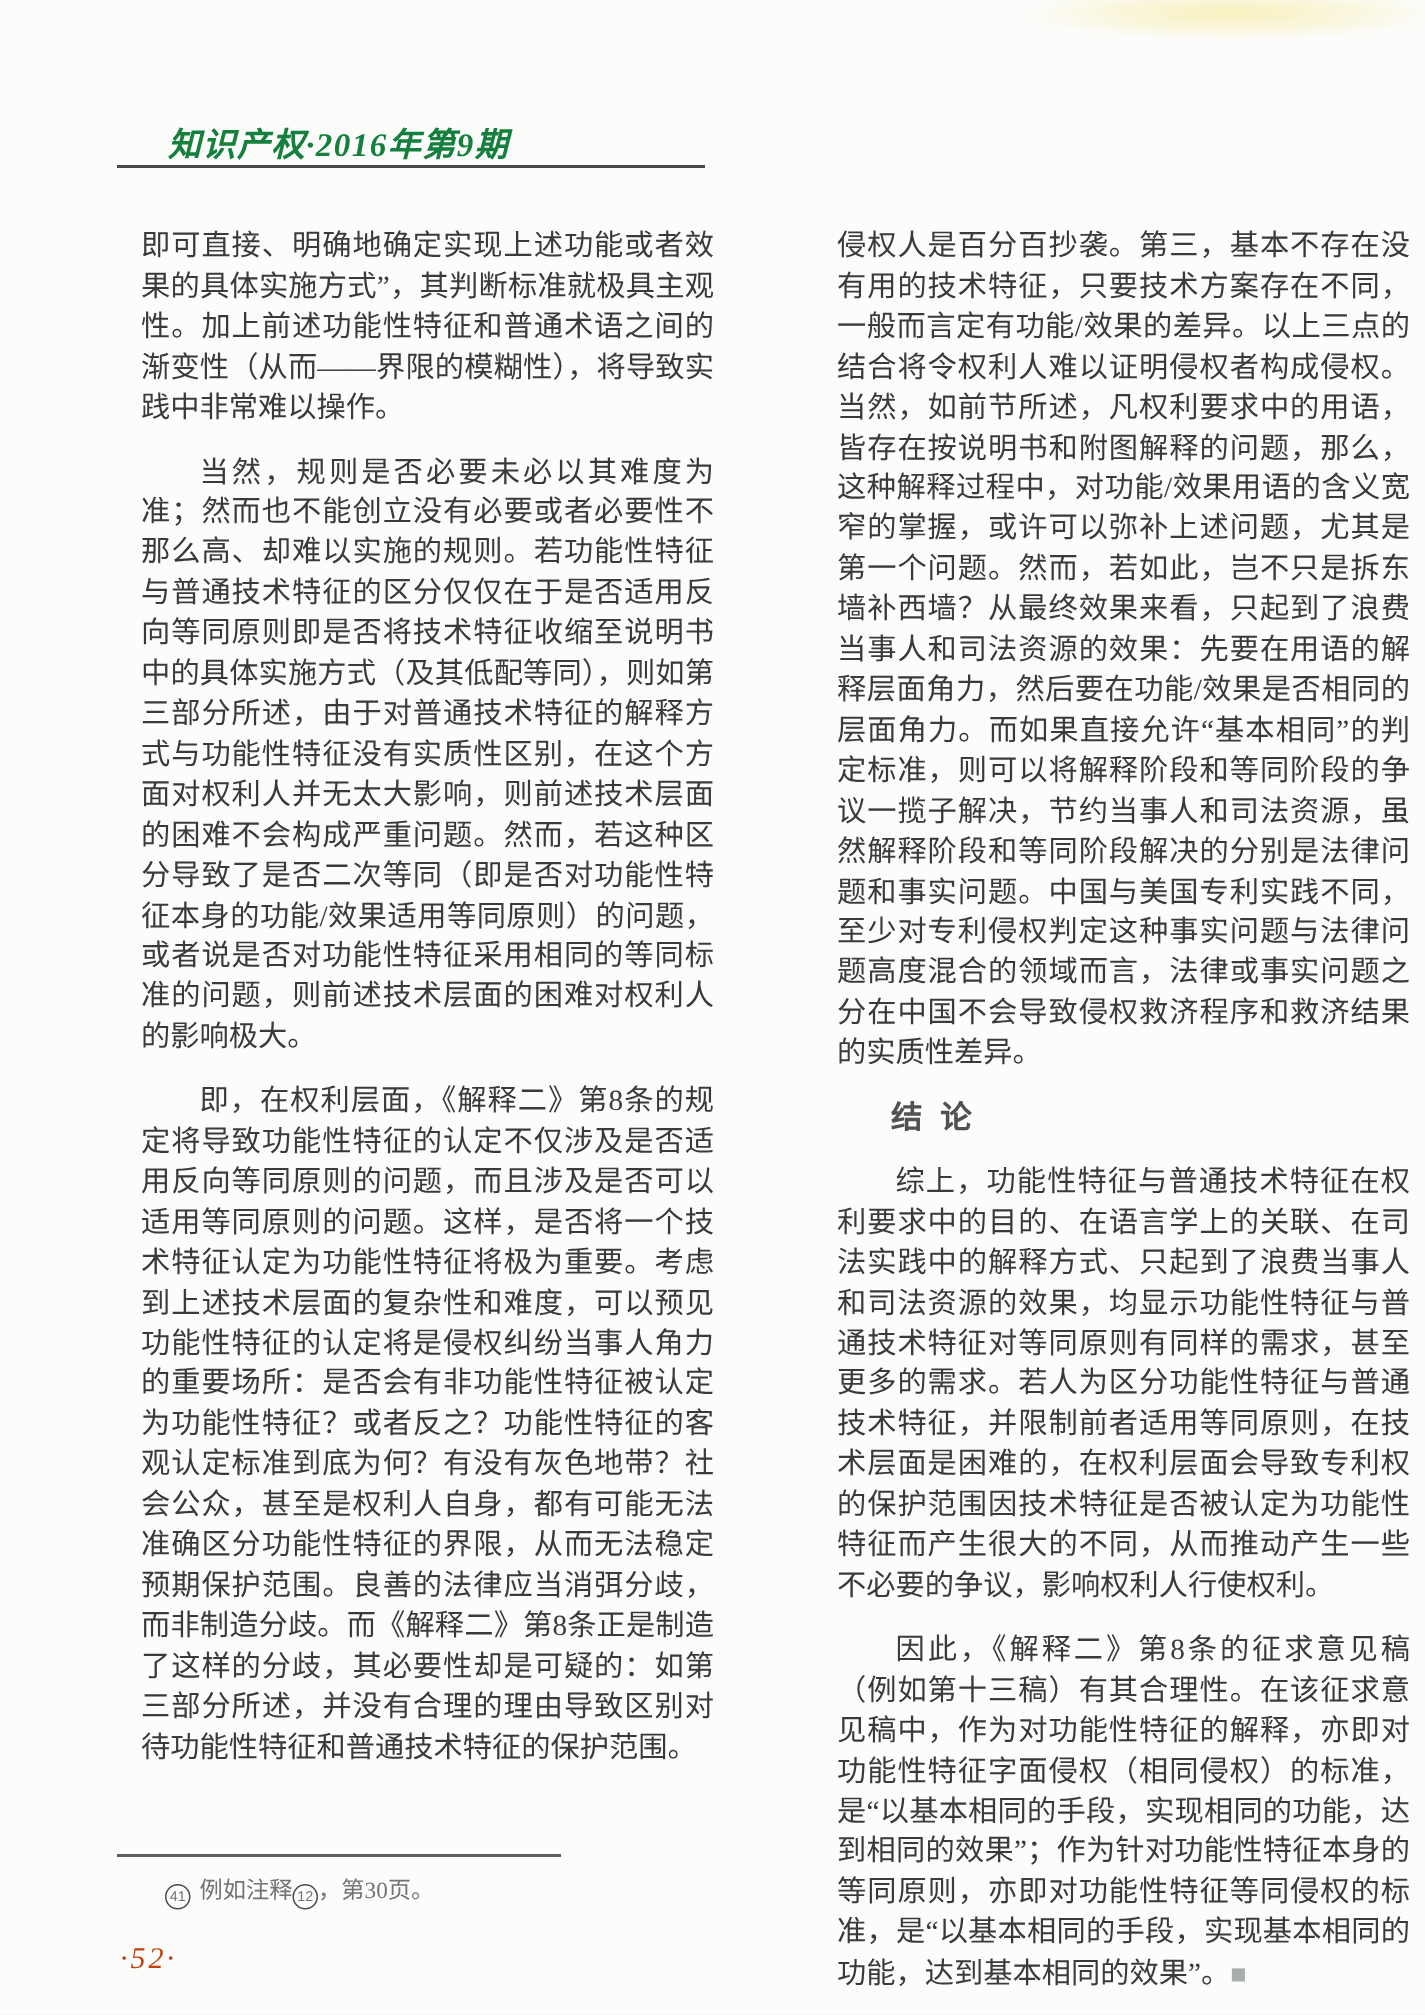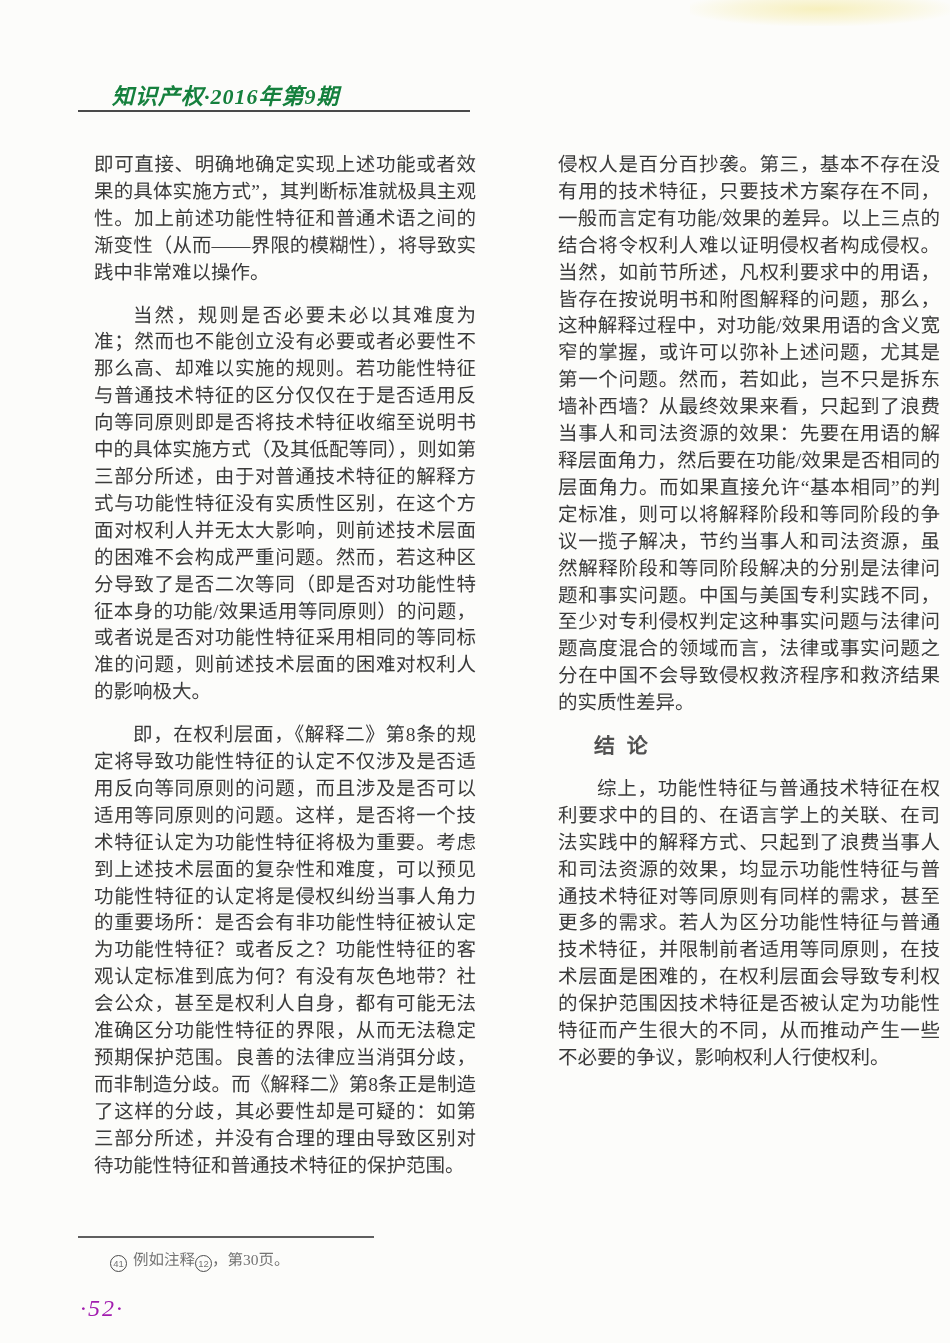--- a/index.html
+++ b/index.html
@@ -97,23 +97,23 @@
     text-align: center;
     vertical-align: -2px;
     margin-right: 6px;
   }
   .footnote .circ-inline { margin: 0; }
   .page-number {
     position: absolute;
     left: 80px; top: 1295px;
     font-family: "Liberation Serif", "DejaVu Serif", serif;
     font-style: italic;
-    font-size: 24px;
+    font-size: 20px;
     letter-spacing: 2px;
-    color: #a21caf;
+    color: #c2410c;
   }
 </style>
 </head>
 <body>
 
 <div class="page">
 
   <div class="scan-smudge"></div>
 
   <div class="journal-header">知识产权·2016年第9期</div>
@@ -122,20 +122,21 @@
   <div class="col col-left">
     <p>即可直接、明确地确定实现上述功能或者效果的具体实施方式”，其判断标准就极具主观性。加上前述功能性特征和普通术语之间的渐变性（从而——界限的模糊性），将导致实践中非常难以操作。</p>
     <p class="indent">当然，规则是否必要未必以其难度为准；然而也不能创立没有必要或者必要性不那么高、却难以实施的规则。若功能性特征与普通技术特征的区分仅仅在于是否适用反向等同原则即是否将技术特征收缩至说明书中的具体实施方式（及其低配等同），则如第三部分所述，由于对普通技术特征的解释方式与功能性特征没有实质性区别，在这个方面对权利人并无太大影响，则前述技术层面的困难不会构成严重问题。然而，若这种区分导致了是否二次等同（即是否对功能性特征本身的功能/效果适用等同原则）的问题，或者说是否对功能性特征采用相同的等同标准的问题，则前述技术层面的困难对权利人的影响极大。</p>
     <p class="indent">即，在权利层面，《解释二》第8条的规定将导致功能性特征的认定不仅涉及是否适用反向等同原则的问题，而且涉及是否可以适用等同原则的问题。这样，是否将一个技术特征认定为功能性特征将极为重要。考虑到上述技术层面的复杂性和难度，可以预见功能性特征的认定将是侵权纠纷当事人角力的重要场所：是否会有非功能性特征被认定为功能性特征？或者反之？功能性特征的客观认定标准到底为何？有没有灰色地带？社会公众，甚至是权利人自身，都有可能无法准确区分功能性特征的界限，从而无法稳定预期保护范围。良善的法律应当消弭分歧，而非制造分歧。而《解释二》第8条正是制造了这样的分歧，其必要性却是可疑的：如第三部分所述，并没有合理的理由导致区别对待功能性特征和普通技术特征的保护范围。</p>
   </div>
 
   <div class="col col-right">
     <p>侵权人是百分百抄袭。第三，基本不存在没有用的技术特征，只要技术方案存在不同，一般而言定有功能/效果的差异。以上三点的结合将令权利人难以证明侵权者构成侵权。当然，如前节所述，凡权利要求中的用语，皆存在按说明书和附图解释的问题，那么，这种解释过程中，对功能/效果用语的含义宽窄的掌握，或许可以弥补上述问题，尤其是第一个问题。然而，若如此，岂不只是拆东墙补西墙？从最终效果来看，只起到了浪费当事人和司法资源的效果：先要在用语的解释层面角力，然后要在功能/效果是否相同的层面角力。而如果直接允许“基本相同”的判定标准，则可以将解释阶段和等同阶段的争议一揽子解决，节约当事人和司法资源，虽然解释阶段和等同阶段解决的分别是法律问题和事实问题。中国与美国专利实践不同，至少对专利侵权判定这种事实问题与法律问题高度混合的领域而言，法律或事实问题之分在中国不会导致侵权救济程序和救济结果的实质性差异。</p>
     <h2 class="conclusion-heading">结 论</h2>
     <p class="indent">综上，功能性特征与普通技术特征在权利要求中的目的、在语言学上的关联、在司法实践中的解释方式、只起到了浪费当事人和司法资源的效果，均显示功能性特征与普通技术特征对等同原则有同样的需求，甚至更多的需求。若人为区分功能性特征与普通技术特征，并限制前者适用等同原则，在技术层面是困难的，在权利层面会导致专利权的保护范围因技术特征是否被认定为功能性特征而产生很大的不同，从而推动产生一些不必要的争议，影响权利人行使权利。</p>
+    <p class="indent"><span>因此，《解释二》第8条的征求意见稿（例如第十三稿）有其合理性。在该征求意见稿中，作为对功能性特征的解释，亦即对功能性特征字面侵权（相同侵权）的标准，是“以基本相同的手段，实现相同的功能，达到相同的效果”；作为针对功能性特征本身的等同原则，亦即对功能性特征等同侵权的标准，是“以基本相同的手段，实现基本相同的功能，达到基本相同的效果”。</span><span class="end-mark">■</span></p>
   </div>
 
   <div class="footnote-rule"></div>
 
   <div class="footnote"><span class="circ">41</span><span>例如注释</span><span class="circ circ-inline">12</span><span>，第30页。</span></div>
 
   <div class="page-number">·52·</div>
 
 </div>
 

